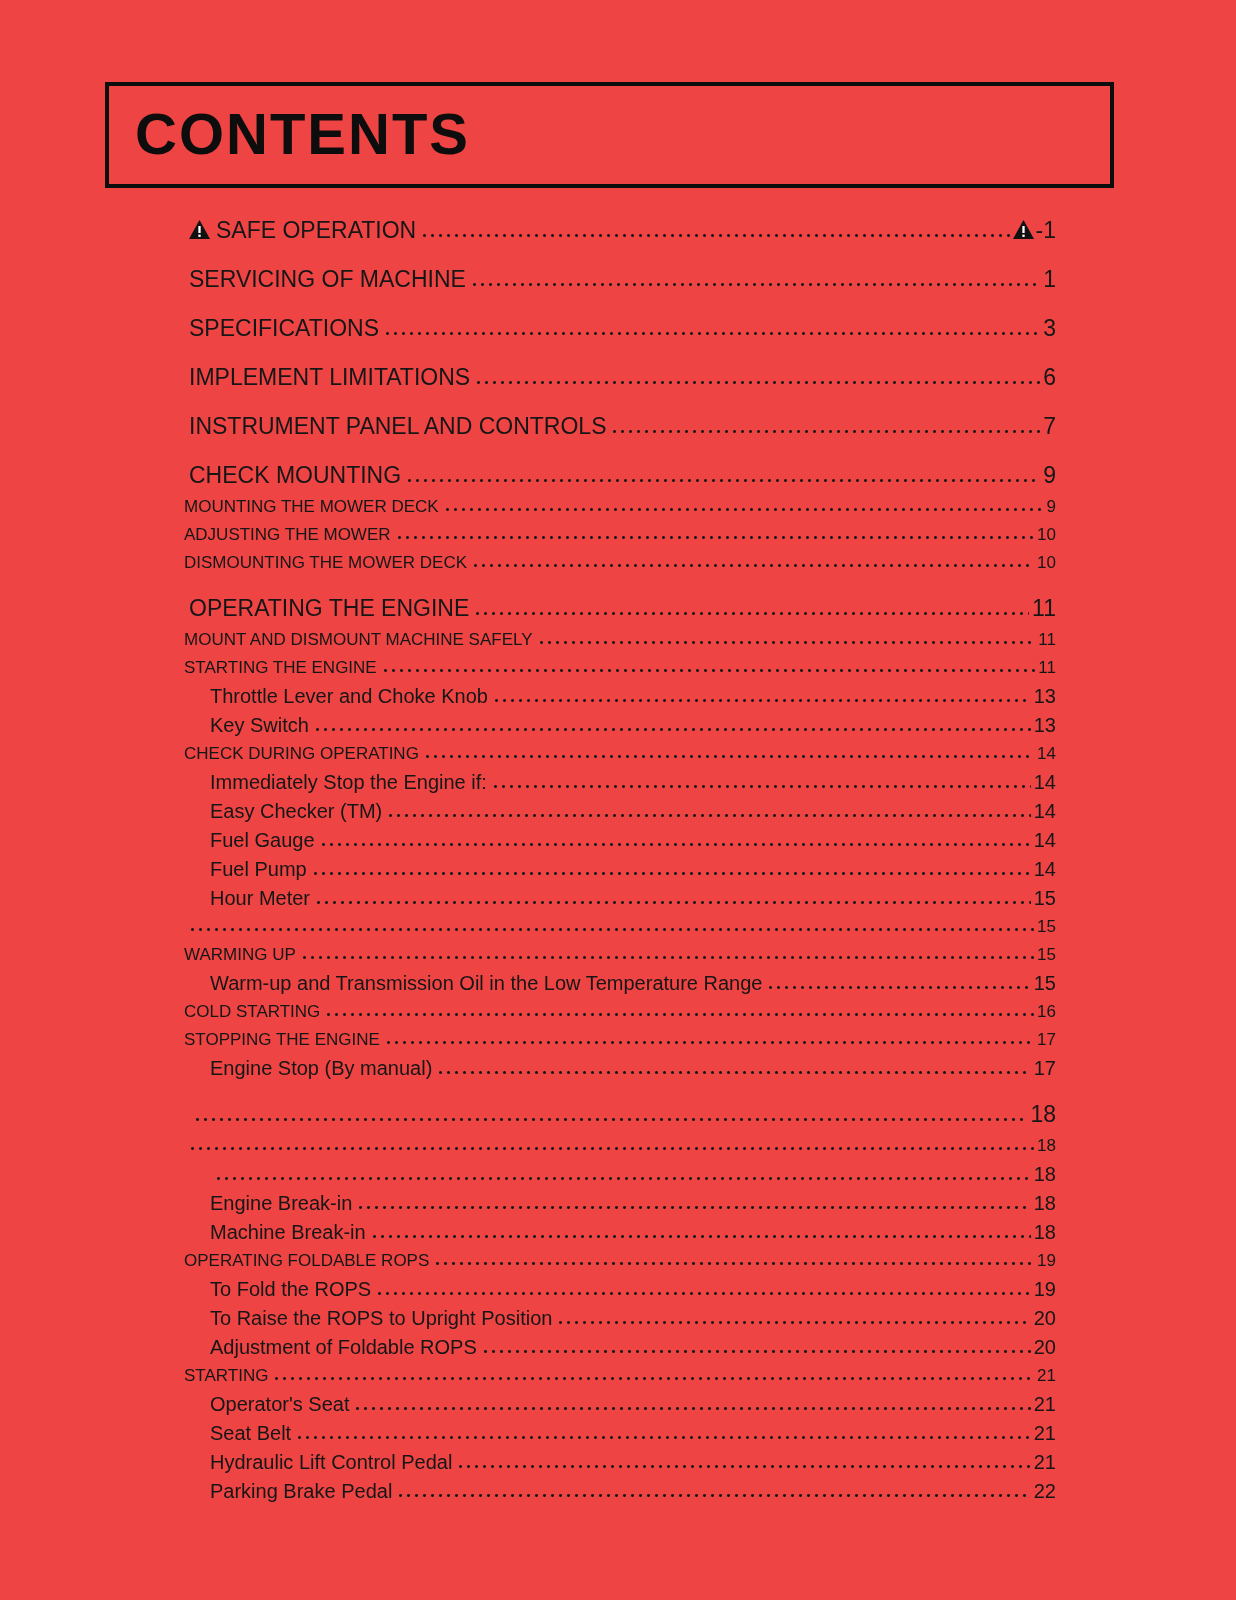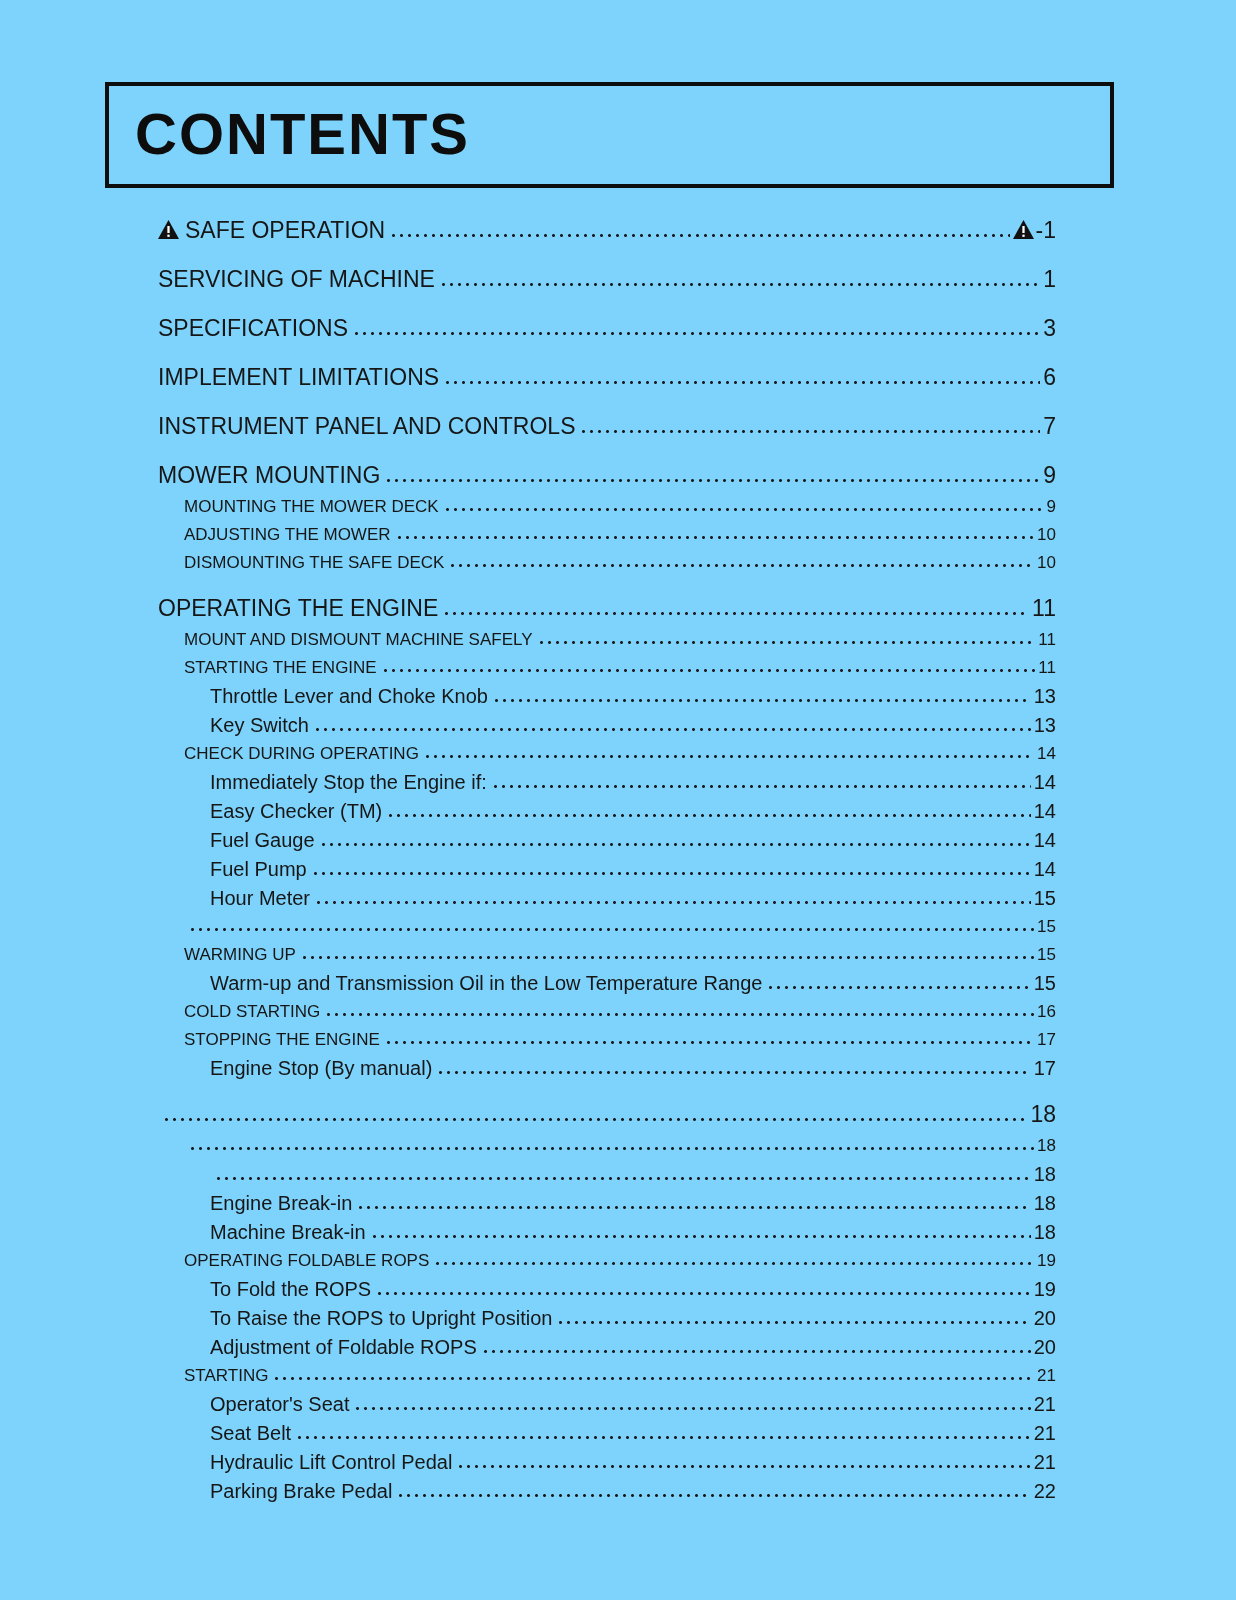--- a/index.html
+++ b/index.html
@@ -5,21 +5,21 @@
   * { margin: 0; padding: 0; box-sizing: border-box; }
   html, body { background: #ffffff; }
   body {
     width: 1236px;
     height: 1600px;
     font-family: "Liberation Sans", sans-serif;
     color: #161616;
     position: relative;
     overflow: hidden;
   }
-  .page { position: absolute; inset: 0; background: #7dd3fc; }
+  .page { position: absolute; inset: 0; background: #ef4444; }
 
   .title-box {
     margin: 82px 122px 24px 105px;
     border: 4px solid #0d0d0d;
     padding: 16px 10px 18px 26px;
   }
   .title-box h1 {
     font-size: 58px;
     font-weight: bold;
     letter-spacing: 2px;
@@ -27,21 +27,21 @@
     line-height: 1.1;
   }
 
   .toc {
     margin: 0 180px 0 158px;
   }
   .row {
     display: flex;
     align-items: baseline;
   }
-  .row.gap { margin-top: 14px; }
+  .row.gap { margin-top: 14px; margin-left: 31px; }
 
   .lvl0 { font-size: 23px; padding: 3px 0; }
   .lvl1 { font-size: 17px; padding: 3px 0; padding-left: 26px; }
   .lvl2 { font-size: 20px; padding: 2px 0; padding-left: 52px; }
 
   .label-wrap { white-space: nowrap; }
   .label { color: #161616; }
 
   .leader {
     flex: 1 1 auto;
@@ -112,39 +112,39 @@
     <span class="pagenum-wrap"><span class="pagenum">6</span></span>
   </div>
 
   <div class="row lvl0 gap">
     <span class="label-wrap"><span class="label">INSTRUMENT PANEL AND CONTROLS</span></span>
     <span class="leader"></span>
     <span class="pagenum-wrap"><span class="pagenum">7</span></span>
   </div>
 
   <div class="row lvl0 gap">
-    <span class="label-wrap"><span class="label">MOWER MOUNTING</span></span>
+    <span class="label-wrap"><span class="label">CHECK MOUNTING</span></span>
     <span class="leader"></span>
     <span class="pagenum-wrap"><span class="pagenum">9</span></span>
   </div>
 
   <div class="row lvl1">
     <span class="label-wrap"><span class="label">MOUNTING THE MOWER DECK</span></span>
     <span class="leader"></span>
     <span class="pagenum-wrap"><span class="pagenum">9</span></span>
   </div>
 
   <div class="row lvl1">
     <span class="label-wrap"><span class="label">ADJUSTING THE MOWER</span></span>
     <span class="leader"></span>
     <span class="pagenum-wrap"><span class="pagenum">10</span></span>
   </div>
 
   <div class="row lvl1">
-    <span class="label-wrap"><span class="label">DISMOUNTING THE SAFE DECK</span></span>
+    <span class="label-wrap"><span class="label">DISMOUNTING THE MOWER DECK</span></span>
     <span class="leader"></span>
     <span class="pagenum-wrap"><span class="pagenum">10</span></span>
   </div>
 
   <div class="row lvl0 gap">
     <span class="label-wrap"><span class="label">OPERATING THE ENGINE</span></span>
     <span class="leader"></span>
     <span class="pagenum-wrap"><span class="pagenum">11</span></span>
   </div>
 

